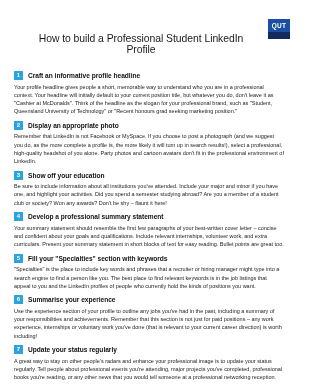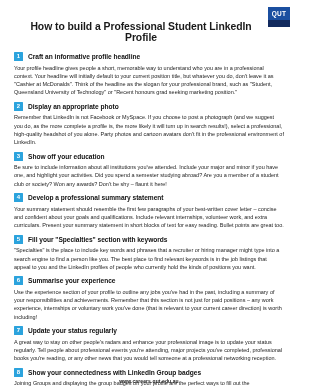--- a/index.html
+++ b/index.html
@@ -46,25 +46,25 @@
     height: 13px;
   }
   .logo-bar {
     width: 22px;
     height: 7px;
     background: #122a5e;
   }
 
   
   .doc-title {
-    margin: 4px;
+    margin: 16px;
     padding-top: 17px;
     text-align: center;
     font-size: 10.4px;
-    font-weight: 700;
+    font-weight: 400;
     color: #1a1a1a;
     letter-spacing: -0.05px;
     padding-right: 22px;
     padding-left: 6px;
   }
 
   
   .sections {
     margin-top: 9px;
   }

